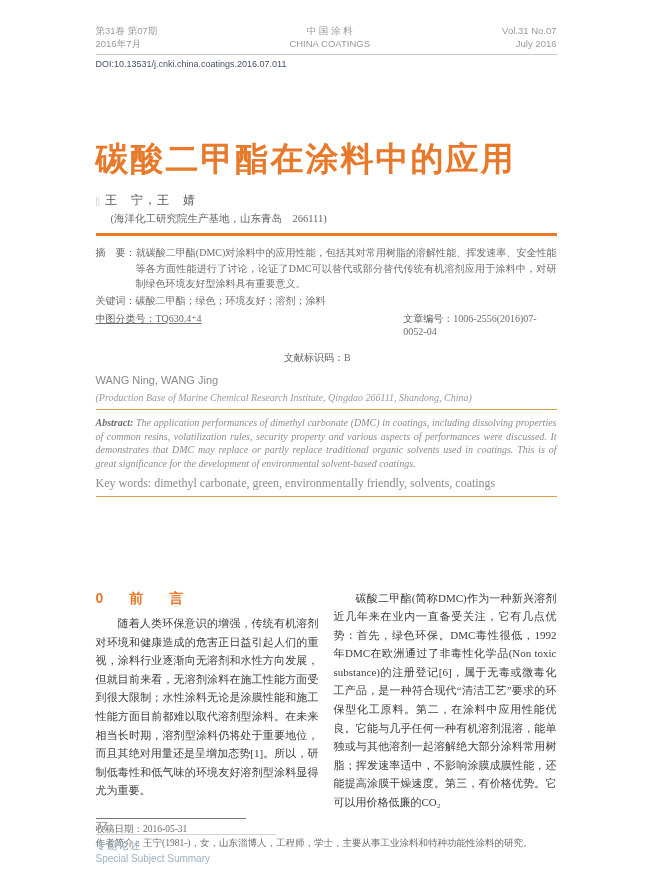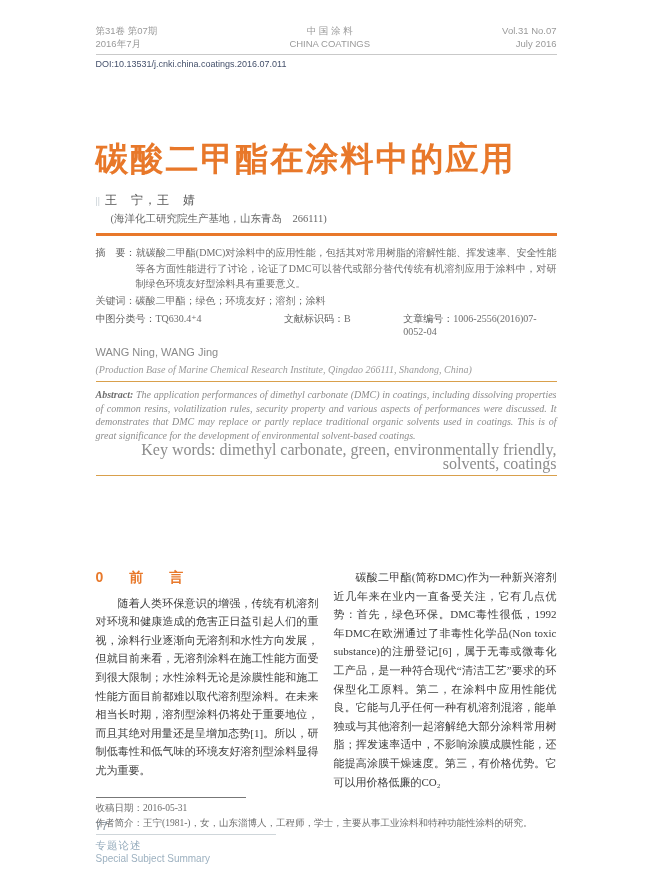--- a/index.html
+++ b/index.html
@@ -42,38 +42,38 @@
   .affil-cn { margin-top: 3px; margin-left: 15px; font-size: 10.5px; color: #666; }
   .rule-thick { margin-top: 7px; height: 3px; background: #e8782a; }
   
   .abs-cn { margin-top: 9px; font-size: 10px; color: #6e6e6e; line-height: 15.5px; }
   .hang { padding-left: 40px; text-indent: -40px; text-align: justify; }
   .abs-cn .lab, .meta-row .lab { color: #5f5f5f; }
   .kw-cn { margin-top: 1px; font-size: 10px; color: #6e6e6e; line-height: 15.5px; }
   .meta-row {
     margin-top: 4px; display: flex; font-size: 10px; color: #6e6e6e;
   }
-  .meta-row .m1 { width: 205px; }
-  .meta-row .m2 { width: 130px; }
+  .meta-row .m1 { width: 205px; text-decoration: underline; }
+  .meta-row .m2 { width: 130px; margin-top: 39px; }
   
   .title-en {
     margin-top: 40px;
     font-family: "Liberation Sans", sans-serif;
     font-weight: bold; font-size: 20px; color: #e8782a;
     letter-spacing: 0.3px;
   }
   .authors-en {
     margin-top: 9px; font-size: 11px; color: #8a8a8a;
     font-family: "Liberation Sans", sans-serif;
   }
   .affil-en { margin-top: 6px; font-size: 10px; font-style: italic; color: #9a9a9a; }
   .rule-thin { margin-top: 6px; height: 1px; background: #d9a04c; }
   .abs-en { margin-top: 6px; font-size: 10px; color: #8c8c8c; line-height: 13.5px; text-align: justify; font-style: italic; }
   .abs-en .lab { font-weight: bold; color: #6e6e6e; }
-  .kw-en { font-size: 16px; color: #8c8c8c; line-height: 13.5px; margin-top: 1px; text-align: right; }
+  .kw-en { font-size: 12px; color: #8c8c8c; line-height: 13.5px; margin-top: 7px; }
   .rule-thin2 { margin-top: 5px; height: 1px; background: #d9a04c; }
   
   .body-cols { margin-top: 92px; display: flex; gap: 15px; }
   .bcol { flex: 1; font-size: 11px; color: #3c3c3c; line-height: 18.6px; text-align: justify; }
   .sec-head {
     font-family: "Liberation Sans", sans-serif;
     font-weight: bold; font-size: 14px; color: #e8792b;
     letter-spacing: 6px; margin-bottom: 7px;
   }
   .para { text-indent: 2em; }

